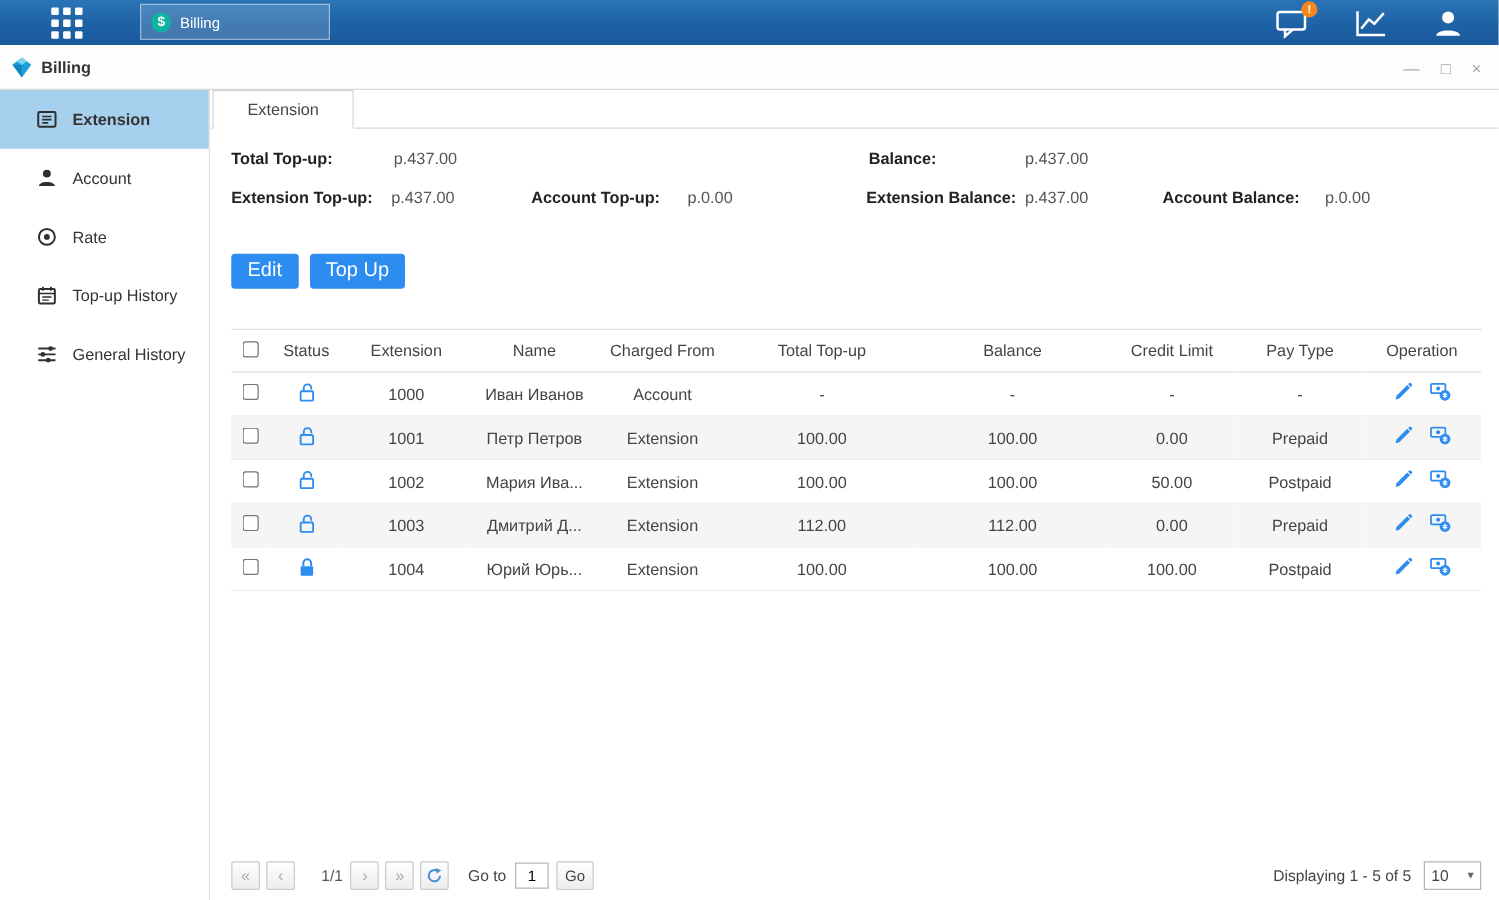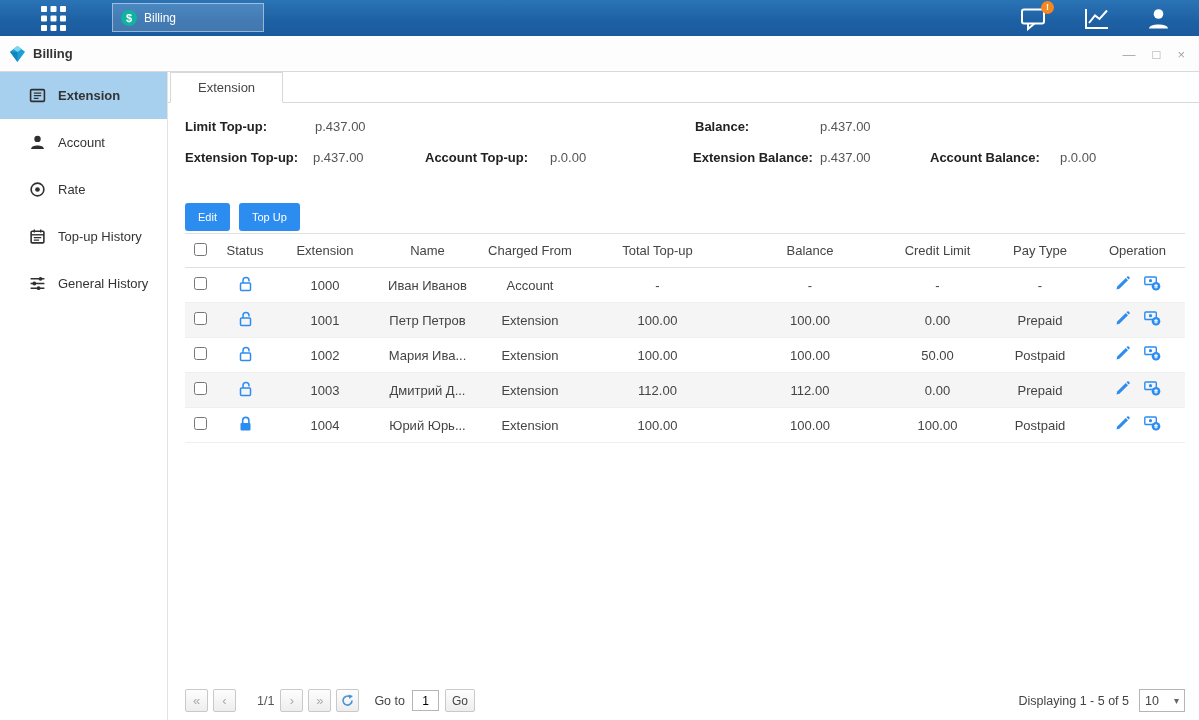--- a/index.html
+++ b/index.html
@@ -50,24 +50,24 @@
 
   
   .summary { position:relative; height:66px; margin-top:16px; font-size:13px; }
   .summary span { position:absolute; white-space:nowrap; }
   .s-label { font-weight:bold; color:#222; }
   .s-value { color:#555; }
 
   
   .actions { margin:18px 0 0 17px; display:flex; gap:9px; }
   .btn-blue { background:#2d8cf0; color:#fff; border:none; border-radius:3px; height:28px;
-              padding:0 13px; font-size:11px; font-family:inherit; cursor:pointer; }
-
-  
-  table { border-collapse:collapse; table-layout:fixed; width:1000px; margin:2px 0 0 17px; font-size:13px; }
+              padding:0 13px; font-size:16px; font-family:inherit; cursor:pointer; }
+
+  
+  table { border-collapse:collapse; table-layout:fixed; width:1000px; margin:32px 0 0 17px; font-size:13px; }
   thead td { height:34px; border-top:1px solid #e0e0e0; border-bottom:1px solid #e0e0e0;
              color:#444; text-align:center; }
   tbody td { height:35px; text-align:center; color:#444; border-bottom:1px solid #efefef;
              overflow:hidden; white-space:nowrap; text-overflow:ellipsis; }
   tbody tr:nth-child(even) { background:#f5f5f5; }
   .status-cell .lock-closed { display:none; }
   .status-cell.locked .lock-closed { display:inline-block; }
   .op-cell span { display:inline-block; margin:0 7px; cursor:pointer; line-height:0; }
 
   
@@ -205,21 +205,21 @@
       </div>
     </div>
 
     <div class="main">
 
       <div class="tabstrip">
         <span class="tab">Extension</span>
       </div>
 
       <div class="summary">
-        <span class="s-label" style="left:17px;top:0">Limit Top-up:</span>
+        <span class="s-label" style="left:17px;top:0">Total Top-up:</span>
         <span class="s-value" style="left:147px;top:0">p.437.00</span>
         <span class="s-label" style="left:527px;top:0">Balance:</span>
         <span class="s-value" style="left:652px;top:0">p.437.00</span>
 
         <span class="s-label" style="left:17px;top:31px">Extension Top-up:</span>
         <span class="s-value" style="left:145px;top:31px">p.437.00</span>
         <span class="s-label" style="left:257px;top:31px">Account Top-up:</span>
         <span class="s-value" style="left:382px;top:31px">p.0.00</span>
         <span class="s-label" style="left:525px;top:31px">Extension Balance:</span>
         <span class="s-value" style="left:652px;top:31px">p.437.00</span>

